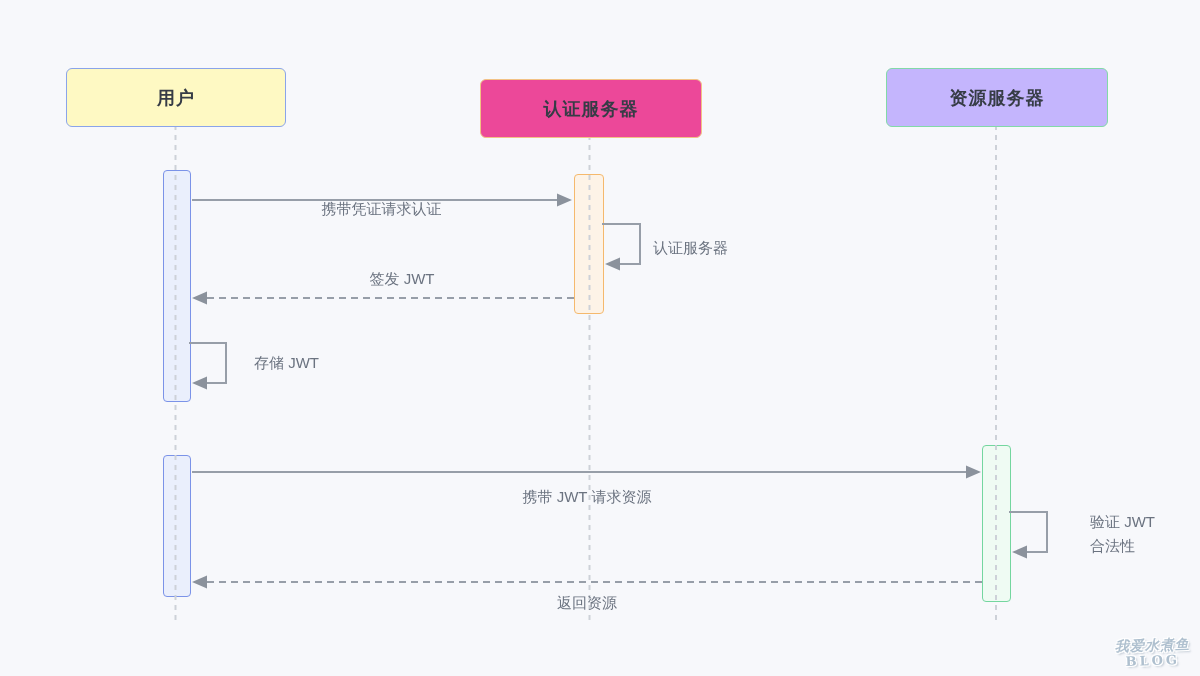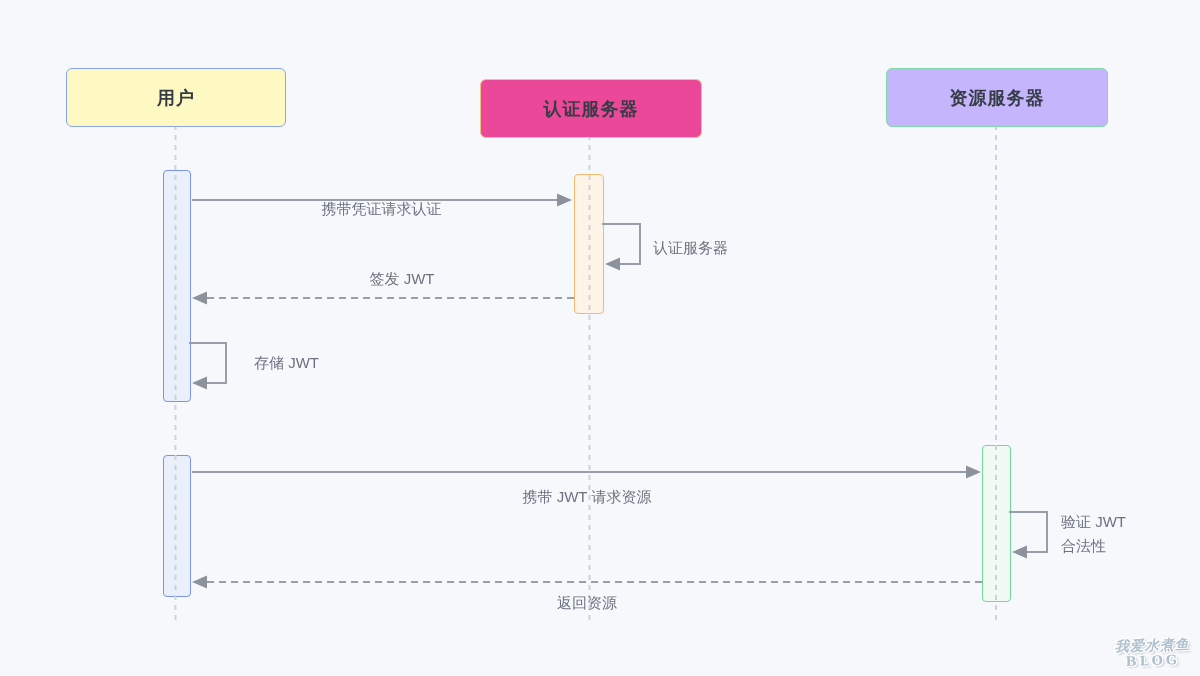--- a/index.html
+++ b/index.html
@@ -36,21 +36,21 @@
   .actor-user{left:66px;width:218px;background:#fef9c3;border:1.5px solid #8aa4ea;}
   .actor-auth{left:480px;width:220px;background:#ec4899;border:1.5px solid #f2c285;margin-top:11px;}
   .actor-resource{left:886px;width:220px;background:#c4b5fd;border:1.5px solid #82d9a8;}
   
   .msg-label{
     position:absolute;
     font-size:15px;color:#6b7380;
     z-index:3;white-space:nowrap;
   }
   .msg-center{text-align:center;}
-  .self-label{line-height:24px;}
+  .self-label{line-height:24px;margin-left:29px;}
   
   .watermark{
     position:absolute;right:10px;bottom:8px;
     text-align:center;z-index:3;
     color:#afc0cf;
     font-family:"DejaVu Serif","Liberation Serif",serif;
     font-weight:bold;
     text-shadow:1px 1px 0 #ffffff,-1px -1px 0 #ffffff,1px -1px 0 #ffffff,-1px 1px 0 #ffffff,2px 2px 2px rgba(120,140,160,.45);
     transform:rotate(-2deg);
   }

